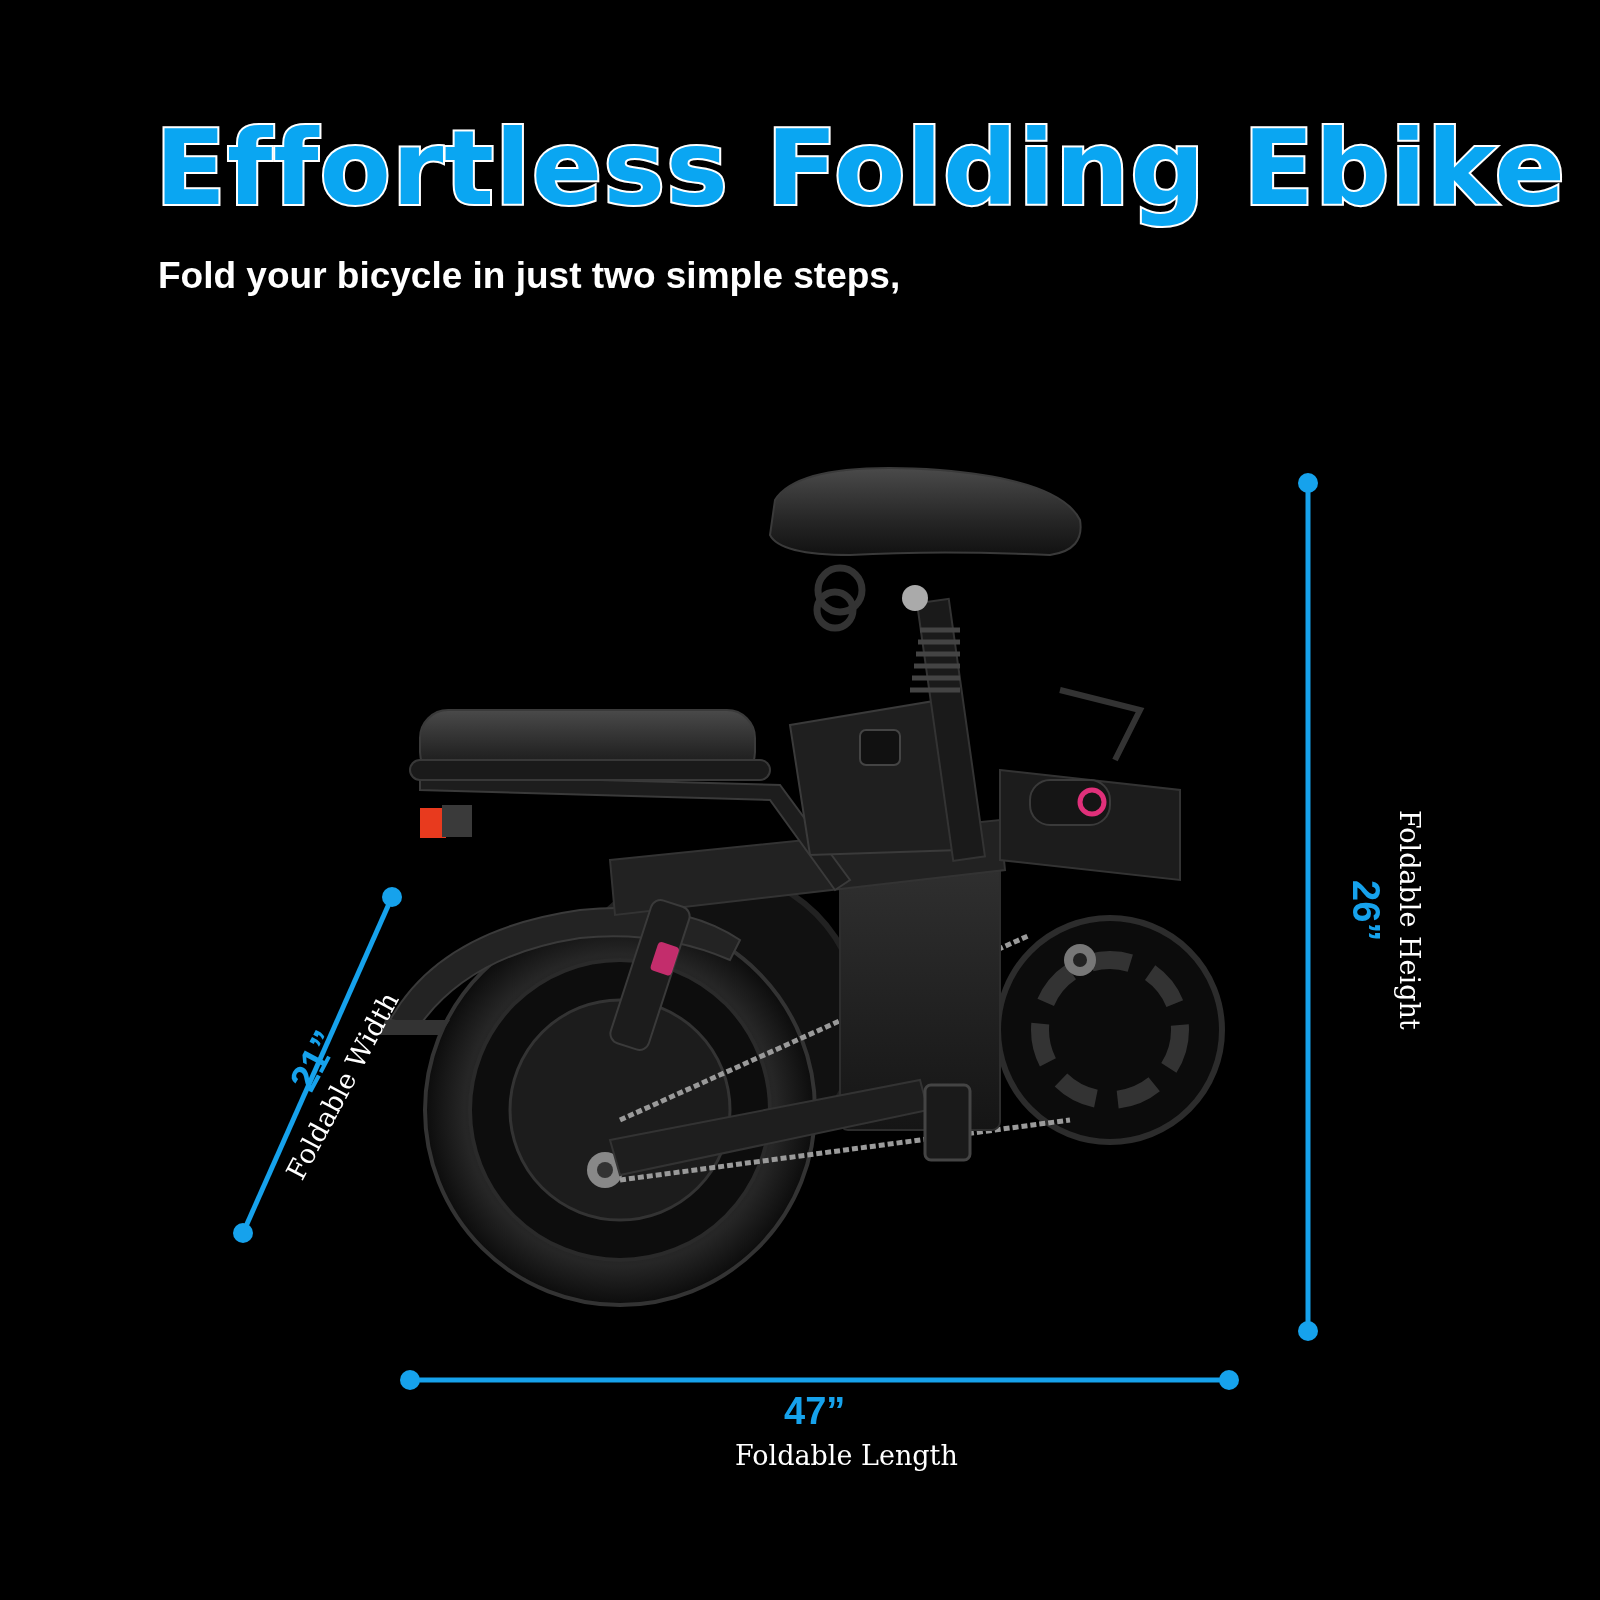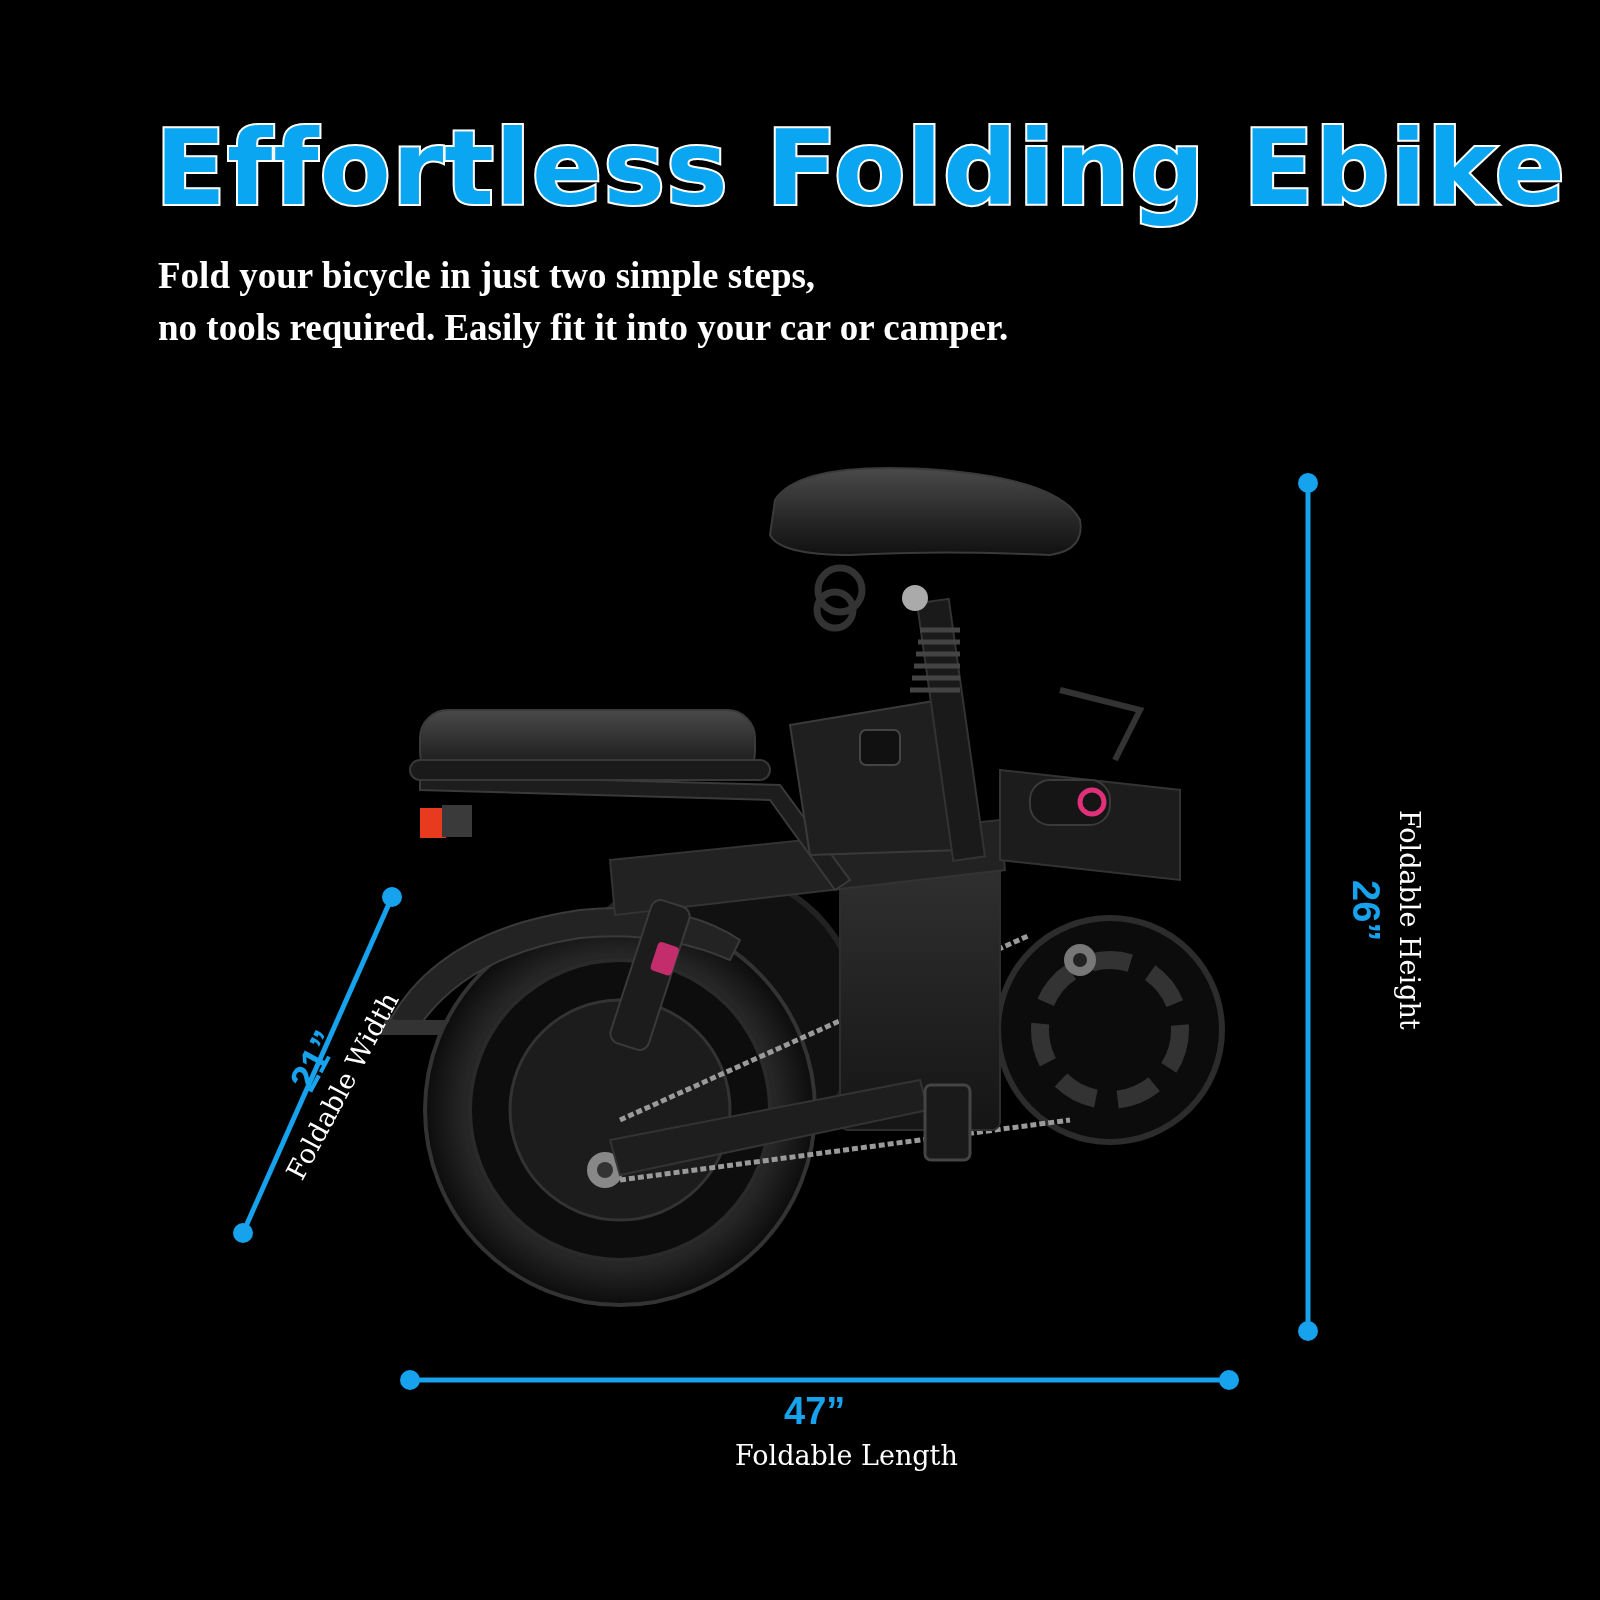--- a/index.html
+++ b/index.html
@@ -7,21 +7,21 @@
     .title {
       position: absolute; left: 155px; top: 108px; width: 1300px;
       font-family: "DejaVu Sans", sans-serif; font-weight: 900; font-size: 104px; line-height: 120px;
       color: #0aa6f2; letter-spacing: 1px;
       -webkit-text-stroke: 4px #ffffff; paint-order: stroke fill;
       text-shadow: 0 0 0 #fff;
       white-space: nowrap;
     }
     .subtitle {
       position: absolute; left: 158px; top: 250px; width: 1200px;
-      font-family: Liberation Serif, serif; font-weight: bold; font-size: 37px; line-height: 52px;
+      font-family: Liberation Sans, sans-serif; font-weight: bold; font-size: 37px; line-height: 52px;
       color: #ffffff;
     }
     .subtitle span { display: block; white-space: nowrap; }
     .bike-art { position: absolute; left: 380px; top: 460px; width: 860px; height: 880px; }
     .dim-svg { position: absolute; left: 0; top: 0; width: 1600px; height: 1600px; pointer-events: none; }
     .dim-value {
       position: absolute; font-family: "Liberation Sans", sans-serif; font-weight: bold;
       color: #16a2ec; font-size: 38px; white-space: nowrap;
     }
     .dim-label {
@@ -43,21 +43,20 @@
     .width-group .dim-value { left: 92px; top: -2px; }
     .width-group .dim-label { left: 10px; top: 40px; }
   </style>
 </head>
 <body>
 
 <div class="title">Effortless Folding Ebike</div>
 
 <div class="subtitle">
   <span>Fold your bicycle in just two simple steps,</span>
-  <span>no tools required. Easily fit it into your car or camper.</span>
 </div>
 
 <svg class="bike-art" viewBox="0 0 860 880" xmlns="http://www.w3.org/2000/svg">
   <defs>
     <radialGradient id="tireG" cx="50%" cy="50%" r="50%">
       <stop offset="0%" stop-color="#1a1a1a"></stop>
       <stop offset="80%" stop-color="#262626"></stop>
       <stop offset="100%" stop-color="#0c0c0c"></stop>
     </radialGradient>
     <linearGradient id="seatG" x1="0" y1="0" x2="0" y2="1">

